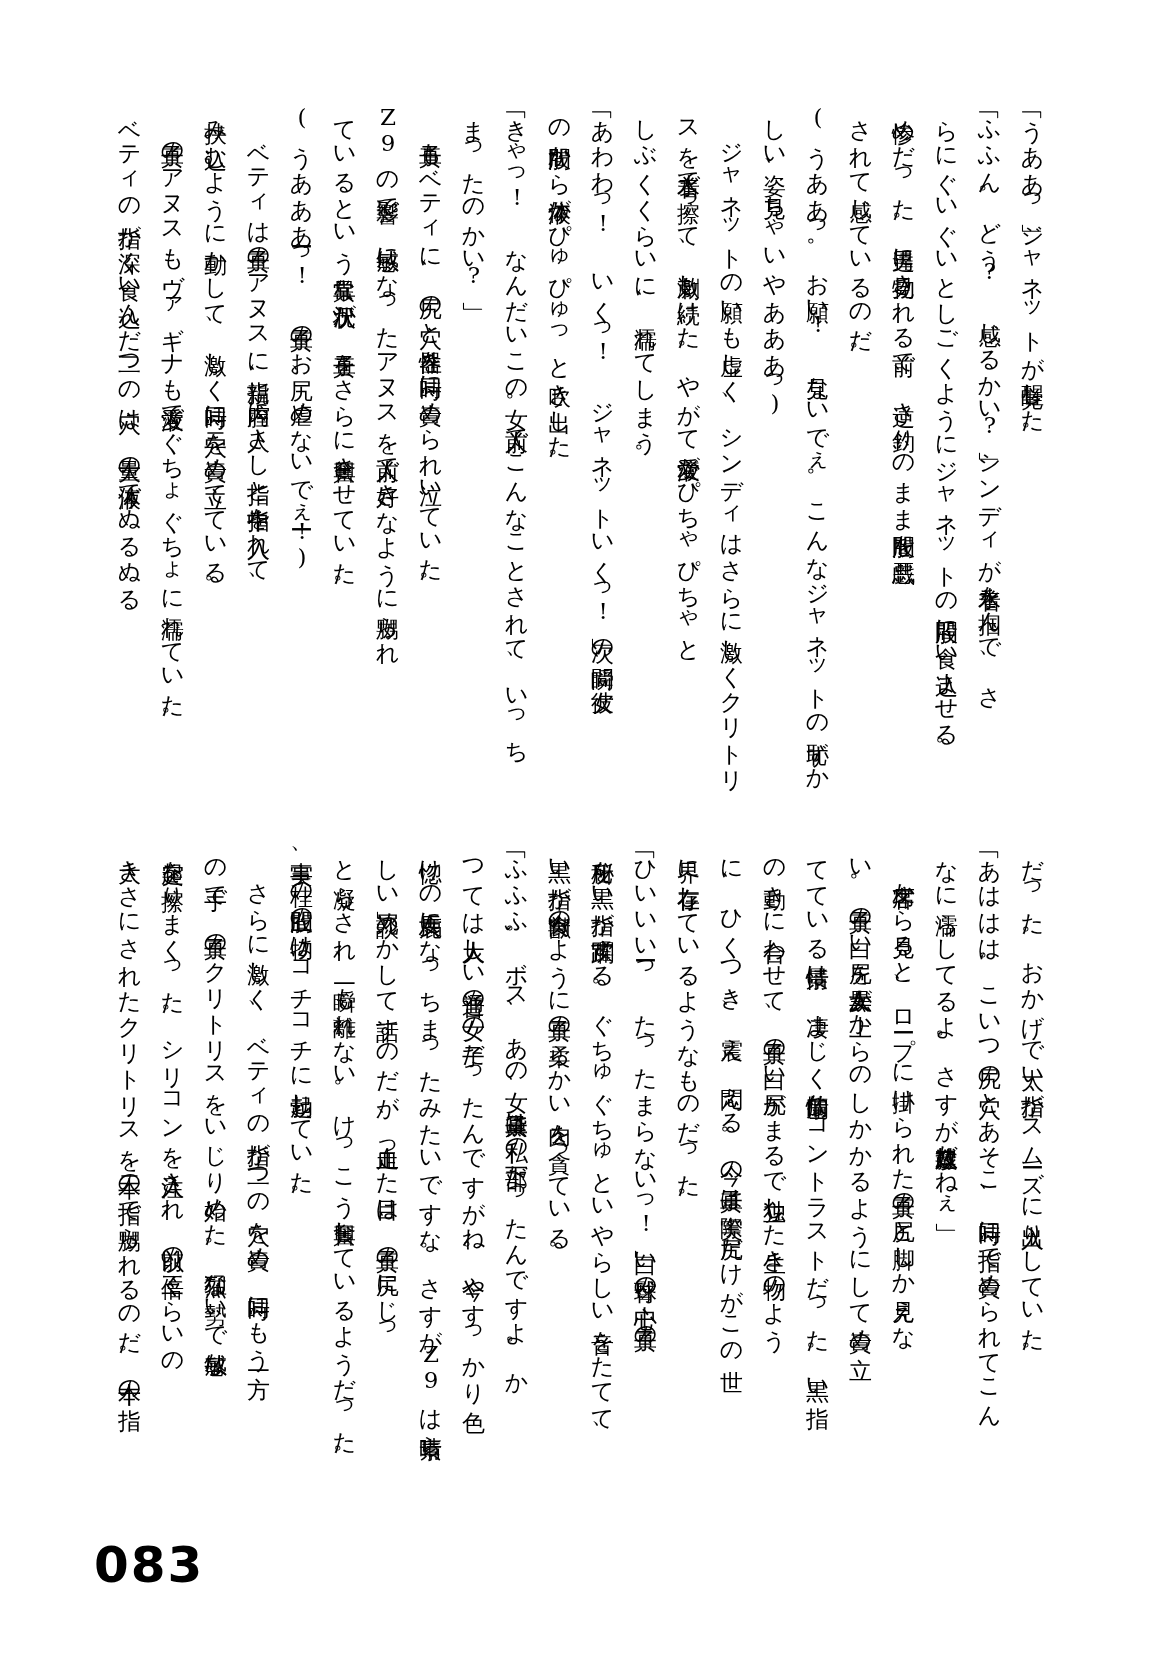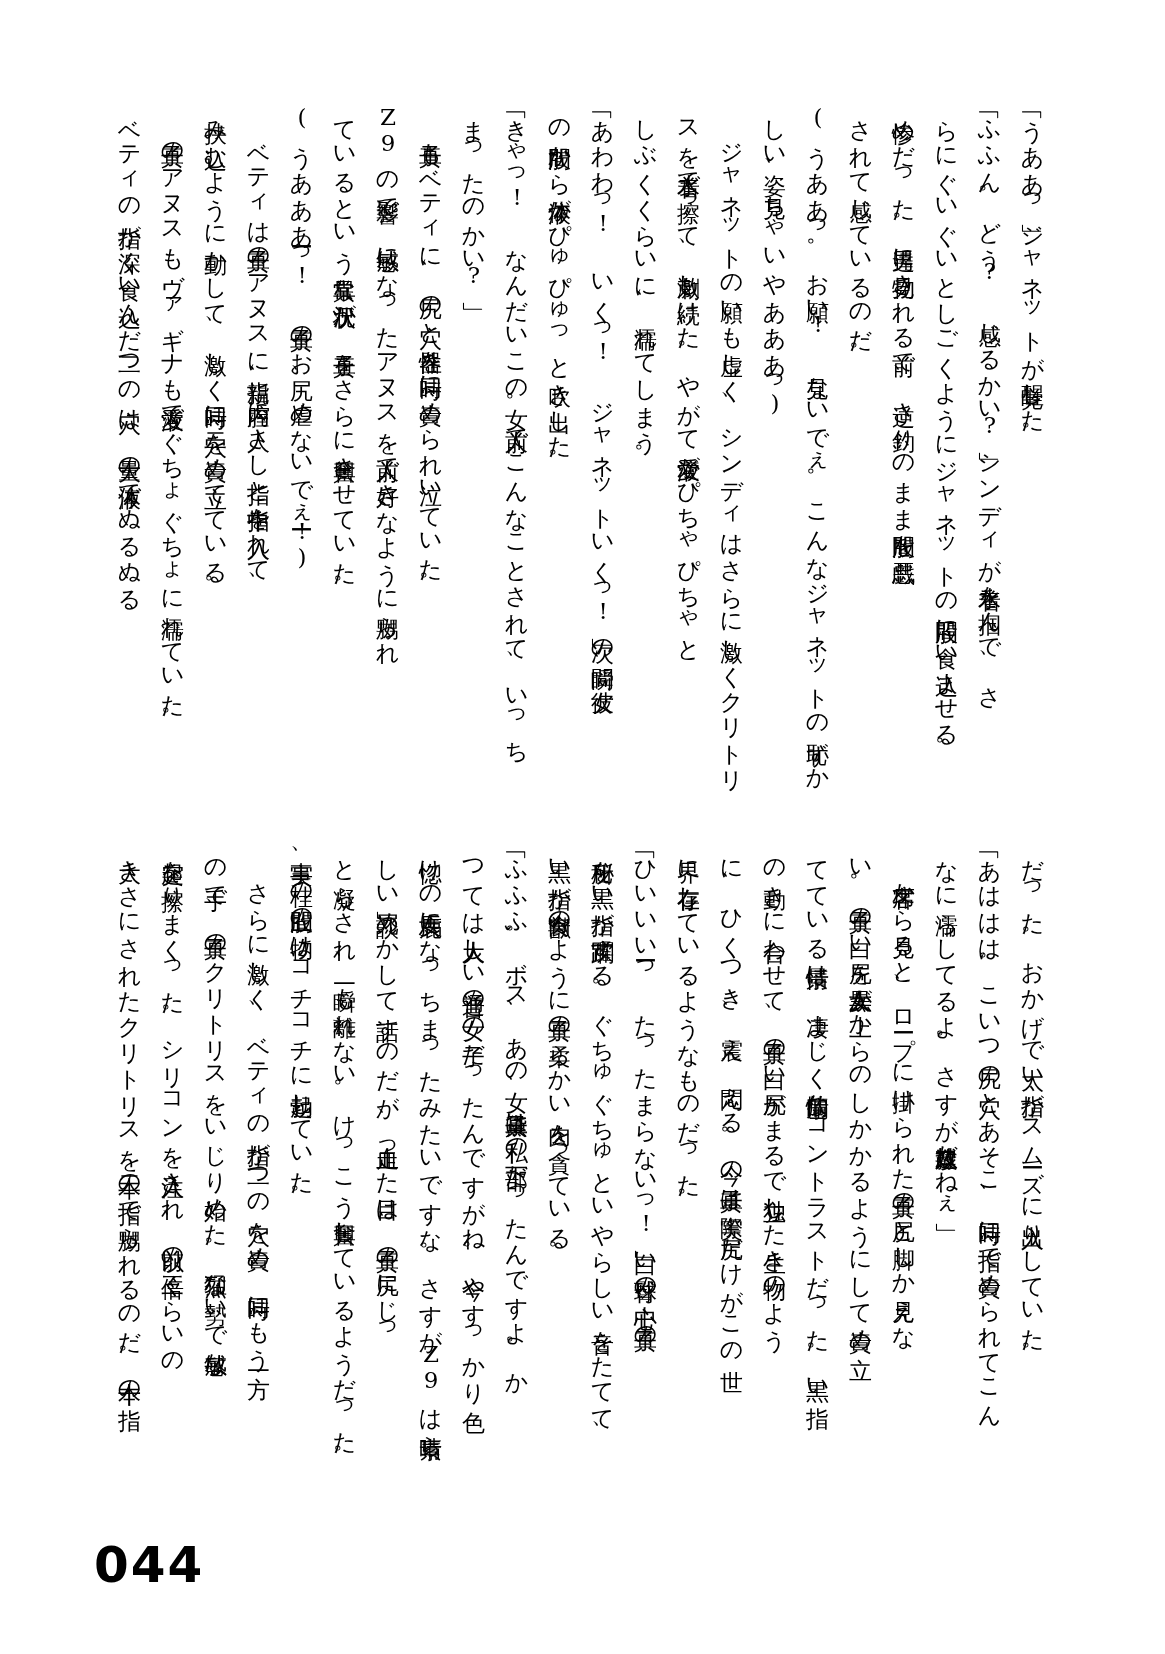--- a/index.html
+++ b/index.html
@@ -93,14 +93,14 @@
       <div class="col">惚けの馬鹿女になっちまったみたいですな。さすがZ9は素晴ら</div>
       <div class="col">しい」冗談めかして話すのだが、血走った目は、真子の尻にじっ</div>
       <div class="col">と凝らされ、一瞬も離れない。けっこう興奮しているようだった。</div>
       <div class="col">事実、桂の股間の一物はコチコチに勃起していた。</div>
       <div class="col">　さらに激しく、ベティの指が二つの穴を責め、同時にもう一方</div>
       <div class="col">の手で、真子のクリトリスをいじり始めた。猛烈な勢いで敏感な</div>
       <div class="col">突起を擦りまくった。シリコンを注入され、以前の三倍くらいの</div>
       <div class="col">大きさにされたクリトリスを二本の指で嬲られるのだ。十本の指</div>
     </div>
 
-  <div class="pagenum">044</div>
+  <div class="pagenum">083</div>
 </div>
 
 </body></html>

